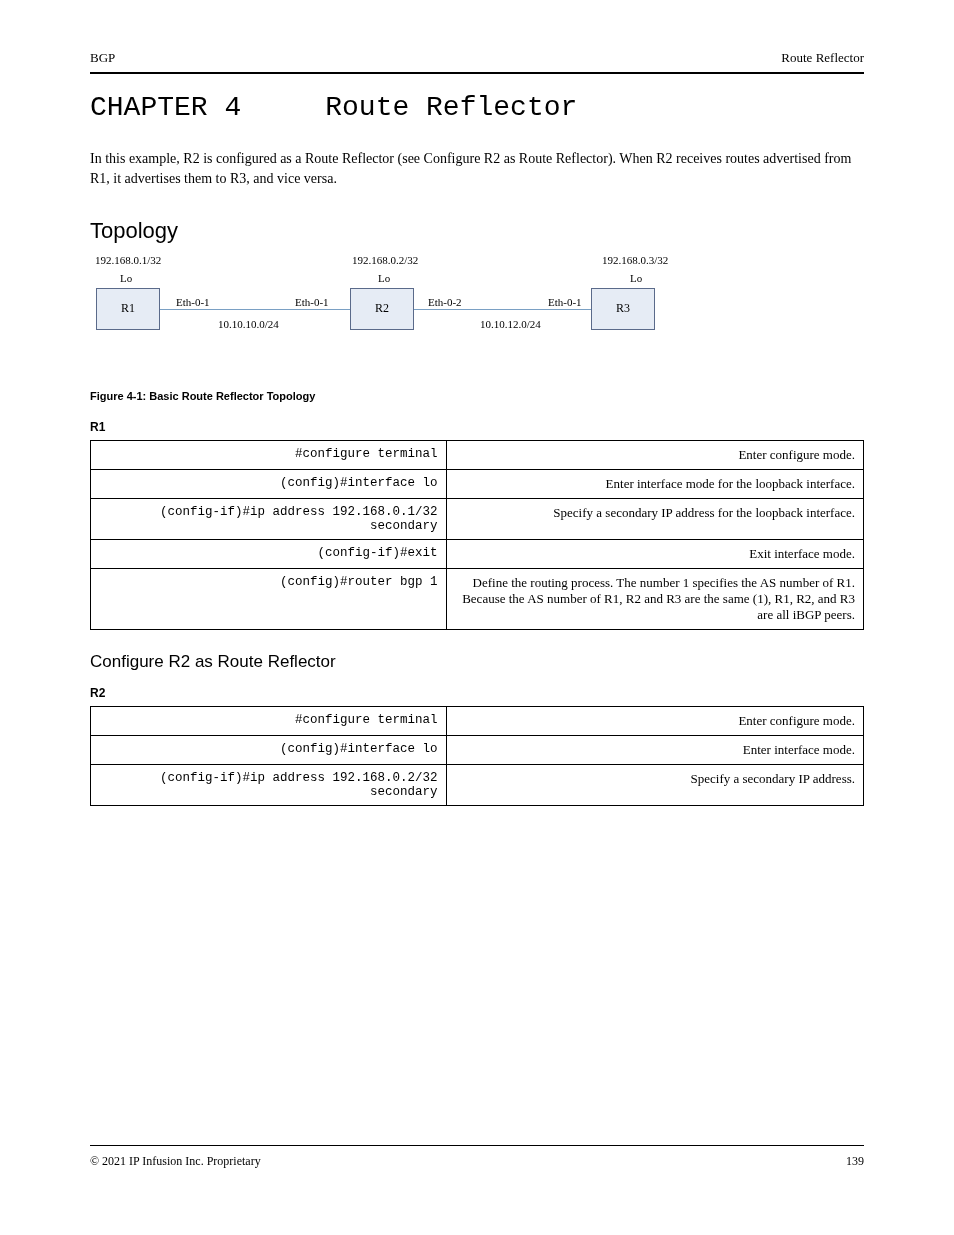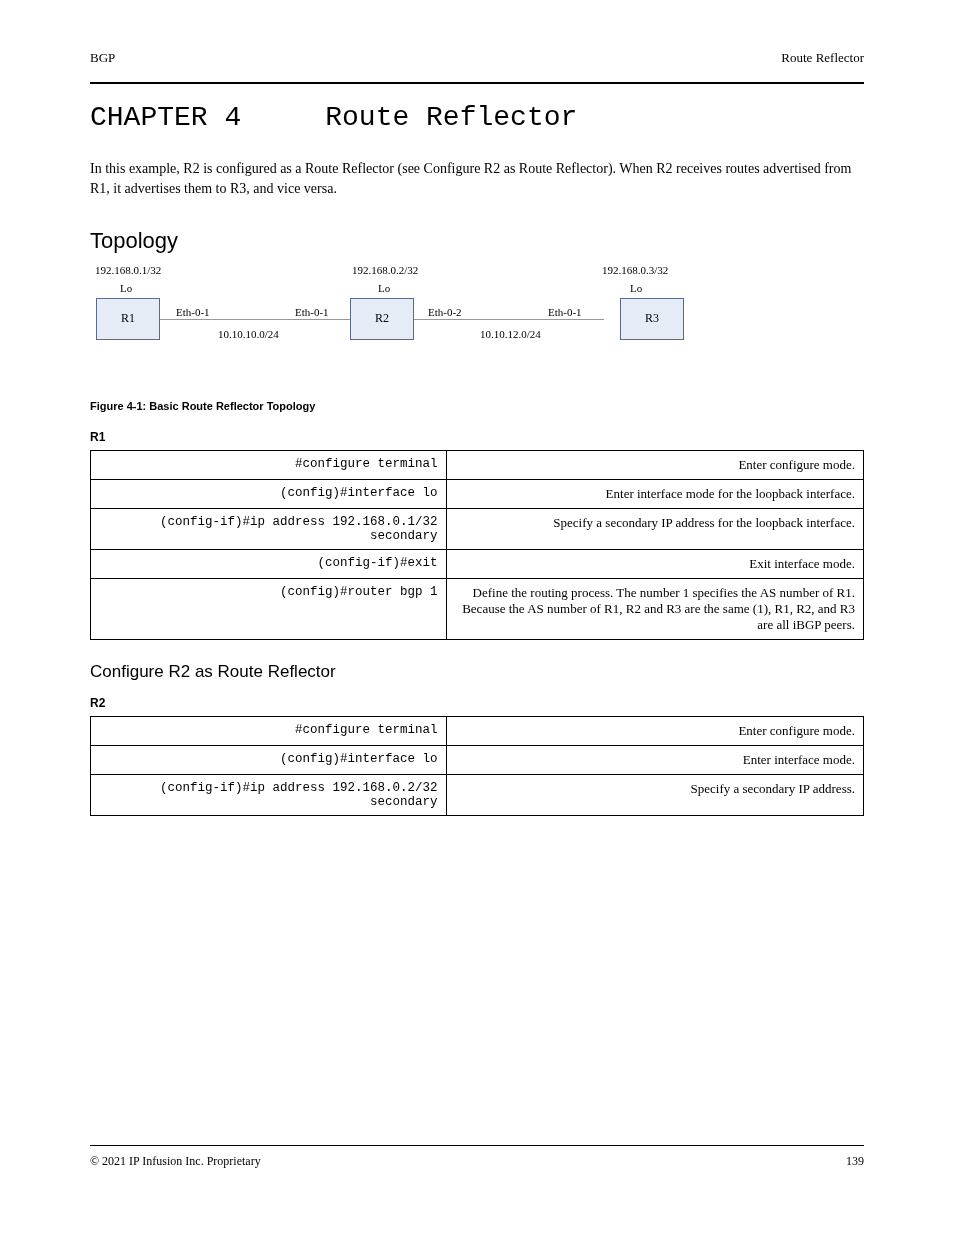--- a/index.html
+++ b/index.html
@@ -10,21 +10,21 @@
     width: 954px;
     height: 1235px;
     position: relative;
     font-size: 14px;
   }
   .page {
     padding: 50px 90px 40px 90px;
   }
   .header-area {
     border-bottom: 2px solid #000;
-    padding-bottom: 16px;
+    padding-bottom: 6px;
     margin-bottom: 18px;
   }
   .header-row {
     display: flex;
     justify-content: space-between;
     font-size: 13px;
   }
   .chapter-title {
     font-family: Liberation Mono, monospace;
     font-size: 28px;
@@ -171,21 +171,21 @@
           <span>R2</span>
         </div>
 
       <div class="link-line" style="left:324px; top:55px; width:190px;"></div>
       <div class="diag-label" style="left:338px; top:42px;">Eth-0-2</div>
       <div class="diag-label" style="left:458px; top:42px;">Eth-0-1</div>
       <div class="diag-label" style="left:390px; top:64px;">10.10.12.0/24</div>
 
       <div class="diag-label" style="left:512px; top:0;">192.168.0.3/32</div>
       <div class="diag-label" style="left:540px; top:18px;">Lo</div>
-      <div class="router-box" style="left:530px; top:34px;">
+      <div class="router-box" style="left:501px; top:34px;">
           <span>R3</span>
         </div>
     </div>
     <div class="fig-caption">Figure 4-1: Basic Route Reflector Topology</div>
   </div>
 
   <div class="device-label">R1</div>
   <table class="cmd">
     <tbody id="r1-rows">
         <tr>

